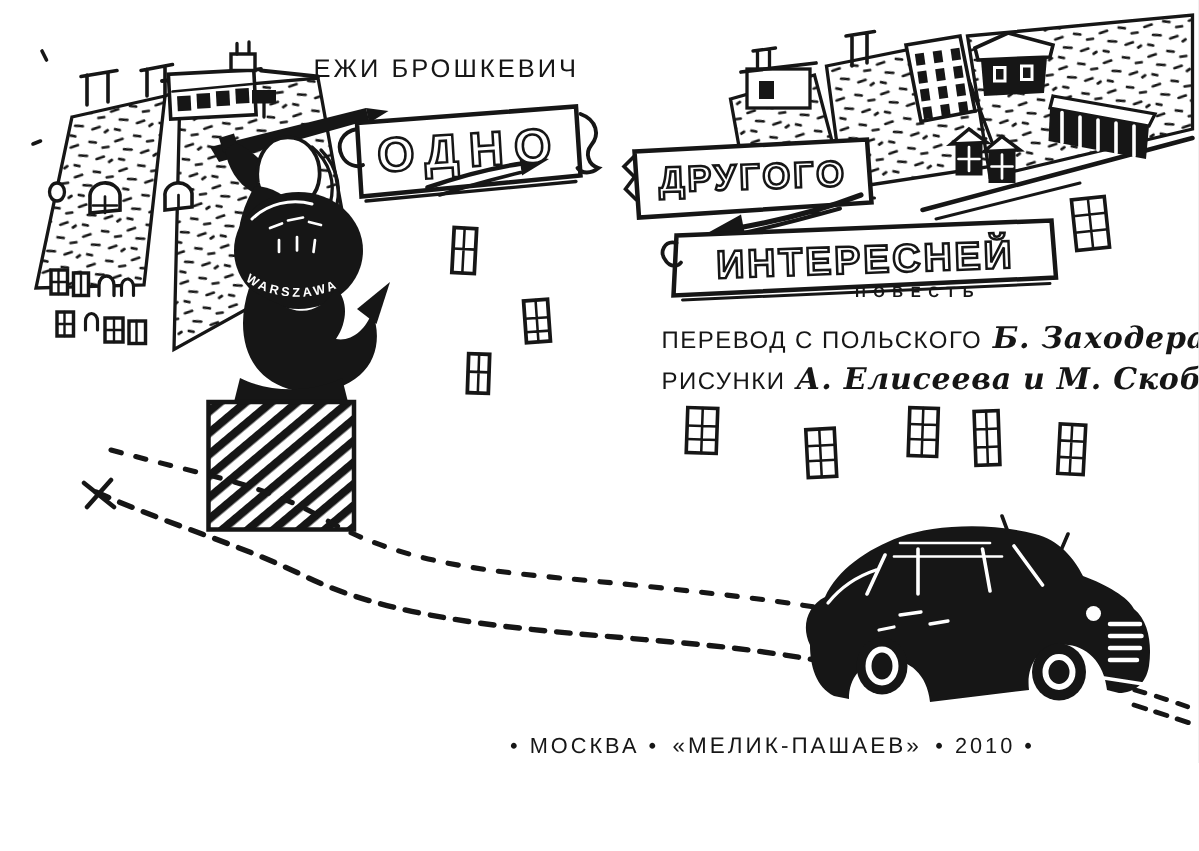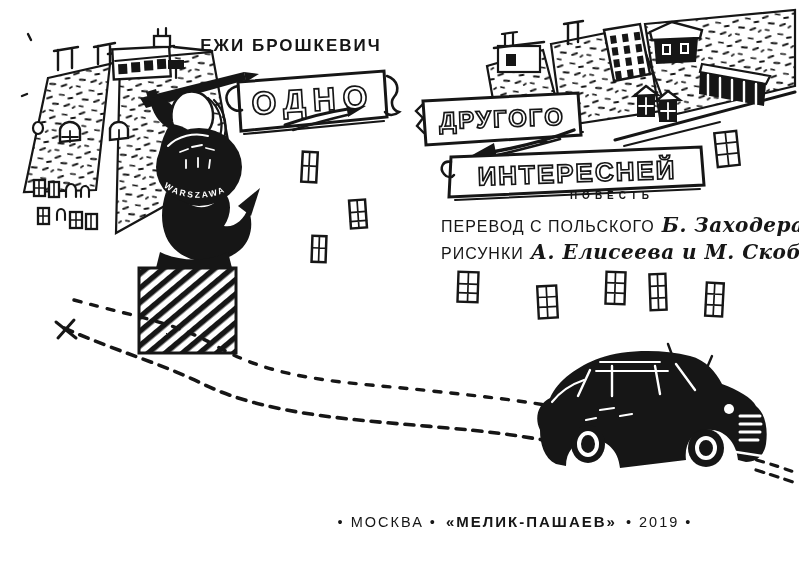--- a/index.html
+++ b/index.html
@@ -3,22 +3,22 @@
 <meta charset="utf-8">
 <style>
   html,body{margin:0;padding:0;background:#e8e8e8;}
   .page{
     position:relative;width:799px;height:567px;background:#ffffff;
     overflow:hidden;font-family:"Liberation Sans",sans-serif;color:#161616;
   }
   .page svg{position:absolute;left:0;top:0;}
   .txt{position:absolute;white-space:nowrap;}
   .author{
-    left:196px;top:36px;width:190px;font-size:17px;font-weight:bold;
-    letter-spacing:2px;text-align:center;
+    left:196px;top:36px;width:190px;font-size:17px;font-weight:normal;
+    letter-spacing:2px;text-align:right;
   }
   .outline{font-weight:800;color:#161616;}
   @supports (-webkit-text-stroke: 1px #000){
     .outline{color:#ffffff;-webkit-text-stroke:1.7px #161616;}
   }
   .banner-text{display:flex;align-items:center;justify-content:center;}
   .t-odno{left:243px;top:78px;width:140px;height:44px;font-size:32px;
     letter-spacing:7px;transform:rotate(-3.5deg);}
   .t-drugogo{left:426px;top:99px;width:152px;height:40px;font-size:24px;
     letter-spacing:2px;transform:rotate(-2deg);}
@@ -27,23 +27,23 @@
   .genre{left:556px;top:190px;width:112px;font-size:10px;font-weight:bold;
     letter-spacing:5px;text-align:center;}
   .credit{left:441px;display:flex;align-items:baseline;gap:7px;}
   .credit .print{font-size:16px;letter-spacing:1px;font-weight:400;}
   .credit .script{font-family:"DejaVu Serif",serif;font-style:italic;
     font-weight:600;font-size:20px;letter-spacing:0.5px;}
   .credit1{top:213px;}
   .credit2{top:240px;}
   .imprint{
     left:255px;top:489px;width:520px;display:flex;justify-content:center;
-    align-items:baseline;gap:9px;font-size:14.5px;letter-spacing:2px;font-weight:500;margin-top:24px;
+    align-items:baseline;gap:9px;font-size:14.5px;letter-spacing:2px;font-weight:500;
   }
-  .imprint .pub{font-weight:700;font-size:15px;}
+  .imprint .pub{font-weight:400;font-size:15px;}
 </style>
 </head>
 <body>
 
 <div class="page">
 
   <svg width="799" height="567" viewBox="0 0 799 567">
     <defs>
       <pattern id="speckle" width="30" height="20" patternUnits="userSpaceOnUse" patternTransform="rotate(-8)">
         <path d="M3,4 l5,-1 M16,2 l4,1 M24,7 l4,0 M8,10 l5,1 M19,14 l5,-1 M4,16 l3,1 M27,17 l2,-1" stroke="#161616" stroke-width="1.8" stroke-linecap="round" fill="none"></path>
@@ -299,16 +299,16 @@
     <span class="script">Б. Заходера</span>
   </div>
   <div class="txt credit credit2">
     <span class="print">РИСУНКИ</span>
     <span class="script">А. Елисеева и М. Скобелева</span>
   </div>
 
   <div class="txt imprint">
     <span>• МОСКВА •</span>
     <span class="pub">«МЕЛИК-ПАШАЕВ»</span>
-    <span>• 2019 •</span>
+    <span>• 2010 •</span>
   </div>
 
 </div>
 
 </body></html>

